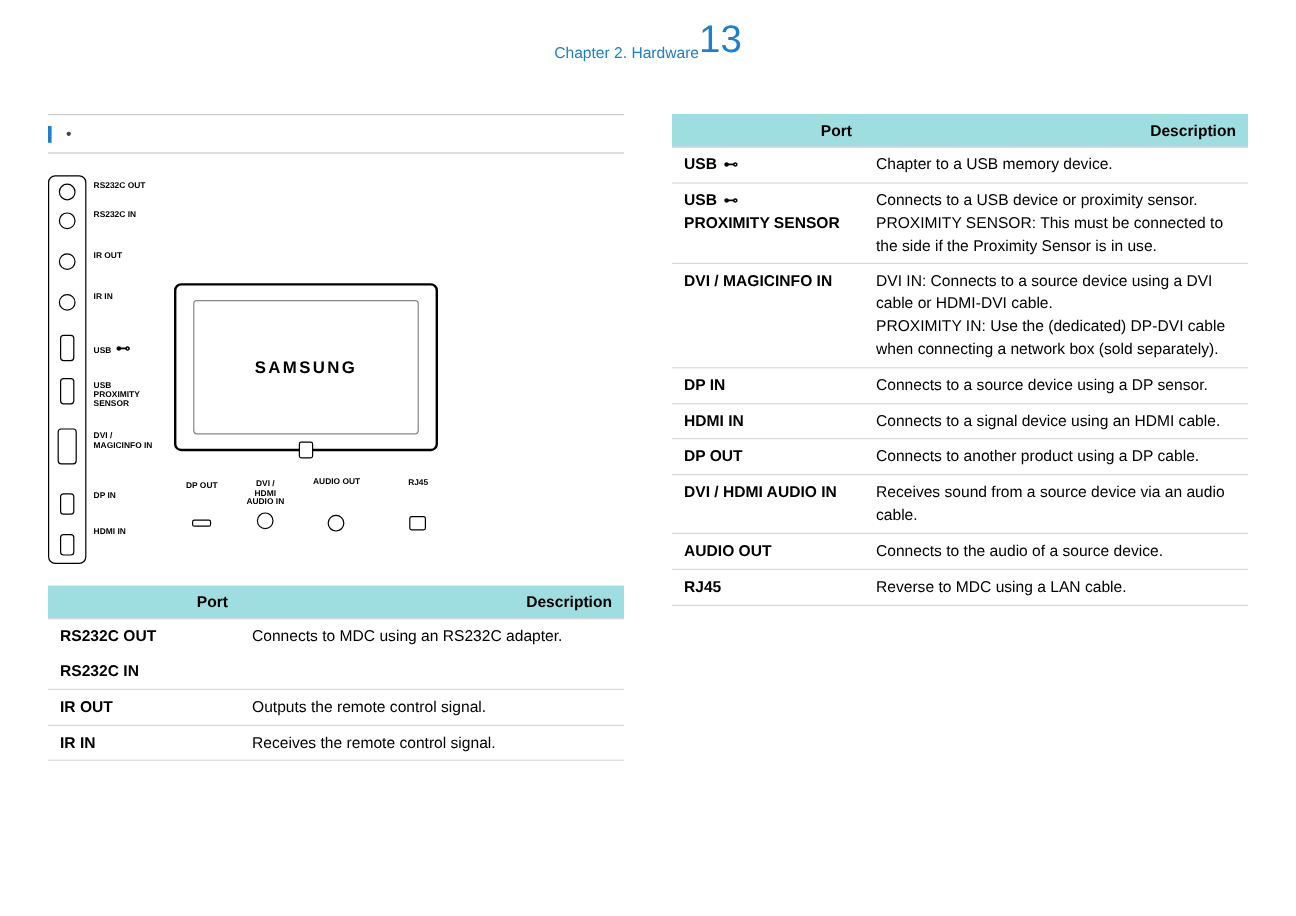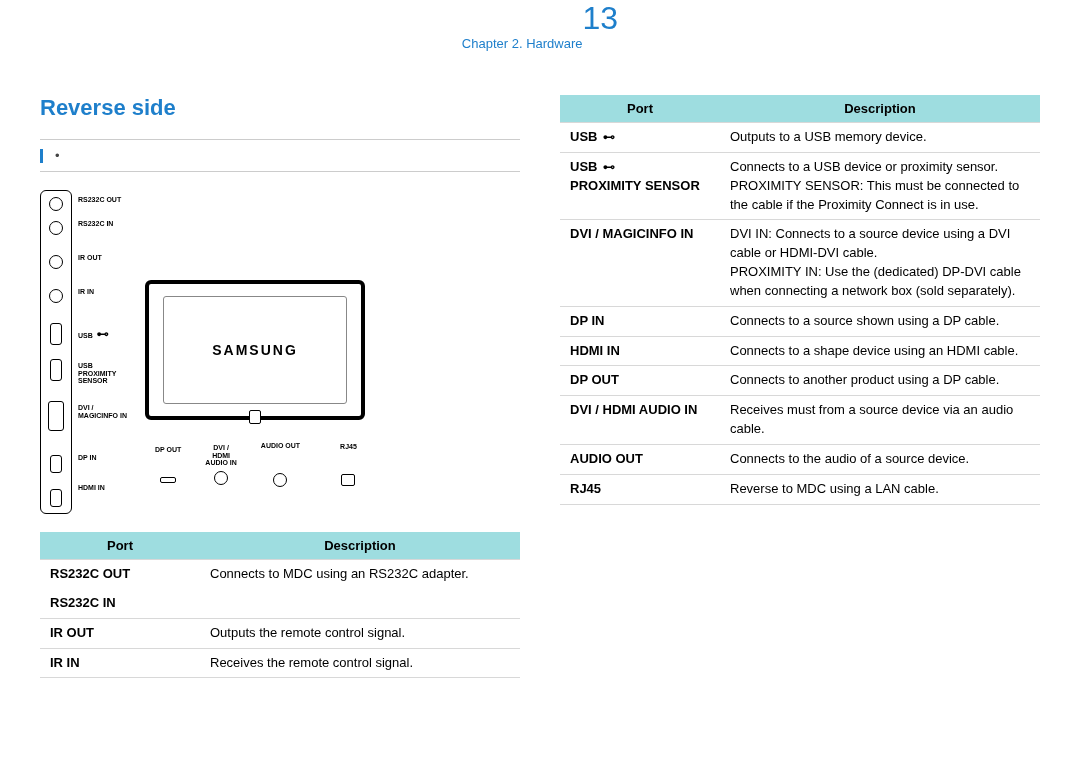--- a/index.html
+++ b/index.html
@@ -21,20 +21,21 @@
   }
   .chapter {
     color: #1E7FCB;
     font-size: 13px;
     padding-top: 36px;
   }
   .page-num {
     color: #1E7FCB;
     font-size: 32px;
     font-weight: 300;
+    padding-top: 14px;
   }
   .content {
     display: flex;
     padding: 40px 40px 0 40px;
     gap: 40px;
   }
   .left-col { width: 480px; }
   .right-col { width: 480px; }
   .section-title {
     color: #1E7FCB;
@@ -94,21 +95,21 @@
     line-height: 1.1;
     font-weight: 600;
   }
   .port-labels div { margin-bottom: 0; }
   .monitor {
     width: 230px;
     flex-shrink: 0;
   }
   .monitor-body {
     width: 220px; height: 140px;
-    border: 4px solid #000000;
+    border: 2px solid #000000;
     border-radius: 6px;
     background:#fff;
     position:relative;
     display:flex;
     align-items:center;
     justify-content:center;
   }
   .samsung-logo {
     font-family: Arial, sans-serif;
     font-weight: 700;
@@ -147,21 +148,21 @@
 
   table.ports {
     width: 100%;
     border-collapse: collapse;
     font-size: 13px;
   }
   table.ports th {
     background: #9EDDE0;
     color: #000;
     font-weight: 700;
-    text-align: center;
+    text-align: right;
     padding: 6px 10px;
     font-size: 13px;
   }
   table.ports td {
     padding: 5px 10px;
     vertical-align: top;
     line-height: 1.45;
   }
   table.ports td.port-name {
     font-weight: 700;
@@ -179,21 +180,20 @@
 <body>
 
 <div class="header">
   <div class="chapter">Chapter 2. Hardware</div>
   <div class="page-num">13</div>
 </div>
 
 <div class="content">
 
   <div class="left-col">
-    <div class="section-title">Reverse side</div>
 
     <div class="note">
       <div class="note-bar"></div>
       <span class="bullet">•</span>
     </div>
 
     <div class="diagram-row">
       <div style="display:flex;gap:6px;">
         <div class="port-stack">
           <div class="p"></div>
@@ -279,47 +279,47 @@
 
   <div class="right-col">
     <table class="ports">
       <tbody>
           <tr>
         <th>Port</th>
         <th>Description</th>
       </tr>
       <tr>
         <td class="port-name"><span>USB</span> <span class="usb-icon">⊷</span></td>
-        <td>Outputs to a USB memory device.</td>
+        <td>Chapter to a USB memory device.</td>
       </tr>
       <tr>
         <td class="port-name"><span>USB</span> <span class="usb-icon">⊷</span><br><span>PROXIMITY SENSOR</span></td>
         <td style="white-space:pre-line">Connects to a USB device or proximity sensor.
-PROXIMITY SENSOR: This must be connected to the cable if the Proximity Connect is in use.</td>
+PROXIMITY SENSOR: This must be connected to the side if the Proximity Sensor is in use.</td>
       </tr>
       <tr>
         <td class="port-name">DVI / MAGICINFO IN</td>
         <td style="white-space:pre-line">DVI IN: Connects to a source device using a DVI cable or HDMI-DVI cable.
 PROXIMITY IN: Use the (dedicated) DP-DVI cable when connecting a network box (sold separately).</td>
       </tr>
       <tr>
         <td class="port-name">DP IN</td>
-        <td>Connects to a source shown using a DP cable.</td>
+        <td>Connects to a source device using a DP sensor.</td>
       </tr>
       <tr>
         <td class="port-name">HDMI IN</td>
-        <td>Connects to a shape device using an HDMI cable.</td>
+        <td>Connects to a signal device using an HDMI cable.</td>
       </tr>
       <tr>
         <td class="port-name">DP OUT</td>
         <td>Connects to another product using a DP cable.</td>
       </tr>
       <tr>
         <td class="port-name">DVI / HDMI AUDIO IN</td>
-        <td>Receives must from a source device via an audio cable.</td>
+        <td>Receives sound from a source device via an audio cable.</td>
       </tr>
       <tr>
         <td class="port-name">AUDIO OUT</td>
         <td>Connects to the audio of a source device.</td>
       </tr>
       <tr>
         <td class="port-name">RJ45</td>
         <td>Reverse to MDC using a LAN cable.</td>
       </tr>
     </tbody>

